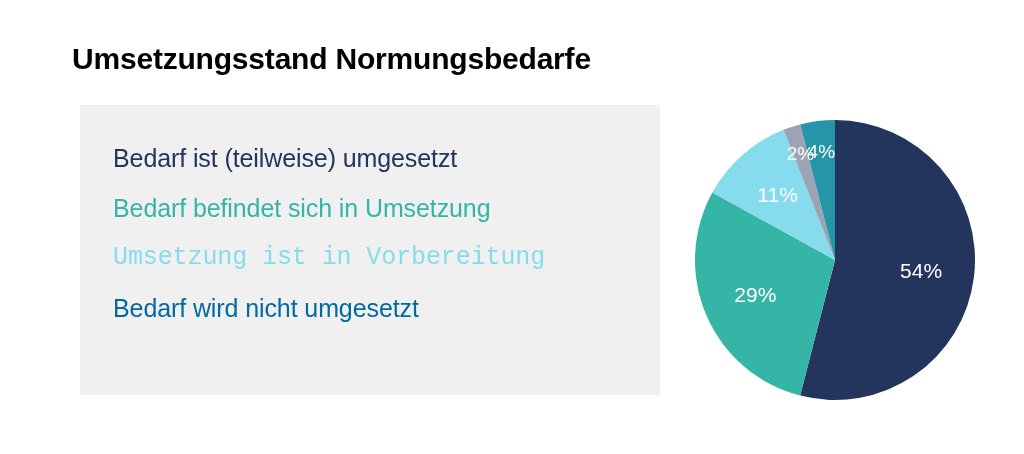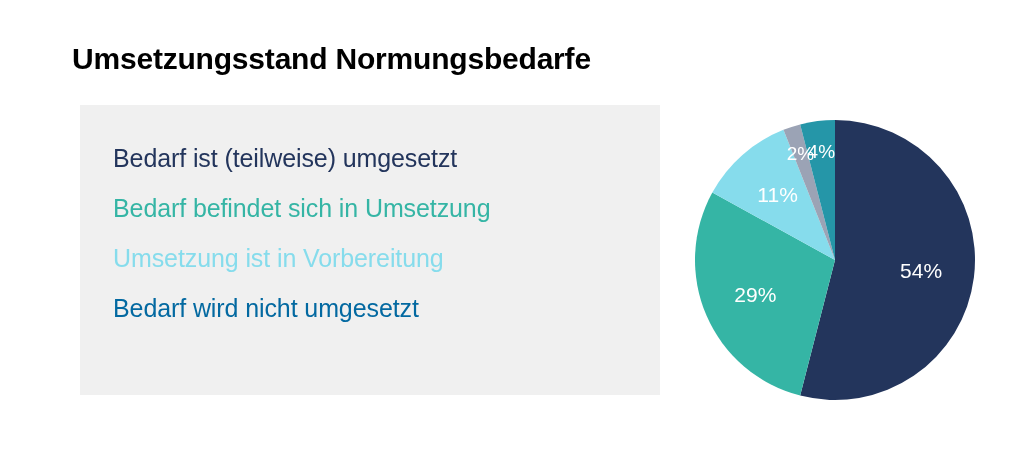--- a/index.html
+++ b/index.html
@@ -93,21 +93,21 @@
 <body>
 
 <div id="slide">
 
   <div id="page-title">Umsetzungsstand Normungsbedarfe</div>
 
   <div id="legend-panel">
     <div id="legend-list">
         <div class="legend-item" style="color: rgb(35, 53, 92);">Bedarf ist (teilweise) umgesetzt</div>
         <div class="legend-item" style="color: rgb(53, 181, 165);">Bedarf befindet sich in Umsetzung</div>
-        <div class="legend-item" style="color: rgb(134, 220, 236);">Umsetzung ist in Vorbereitung</div>
+        <div class="legend-item" style="color: rgb(134, 220, 236); font-family: Liberation Mono, monospace;">Umsetzung ist in Vorbereitung</div>
         <div class="legend-item" style="color: #0369a1;">Bedarf wird nicht umgesetzt</div>
       </div>
   </div>
 
   <div id="pie-chart">
     <svg viewBox="0 0 280 280" role="img" aria-label="Pie chart">
       <g id="pie-slices">
           <path d="M 140 140 L 140.000 0.000 A 140 140 0 1 1 105.183 275.602 Z" fill="#23355c"></path>
           <path d="M 140 140 L 105.183 275.602 A 140 140 0 0 1 17.317 72.554 Z" fill="#35b5a5"></path>
           <path d="M 140 140 L 17.317 72.554 A 140 140 0 0 1 88.463 9.831 Z" fill="#86dcec"></path>

